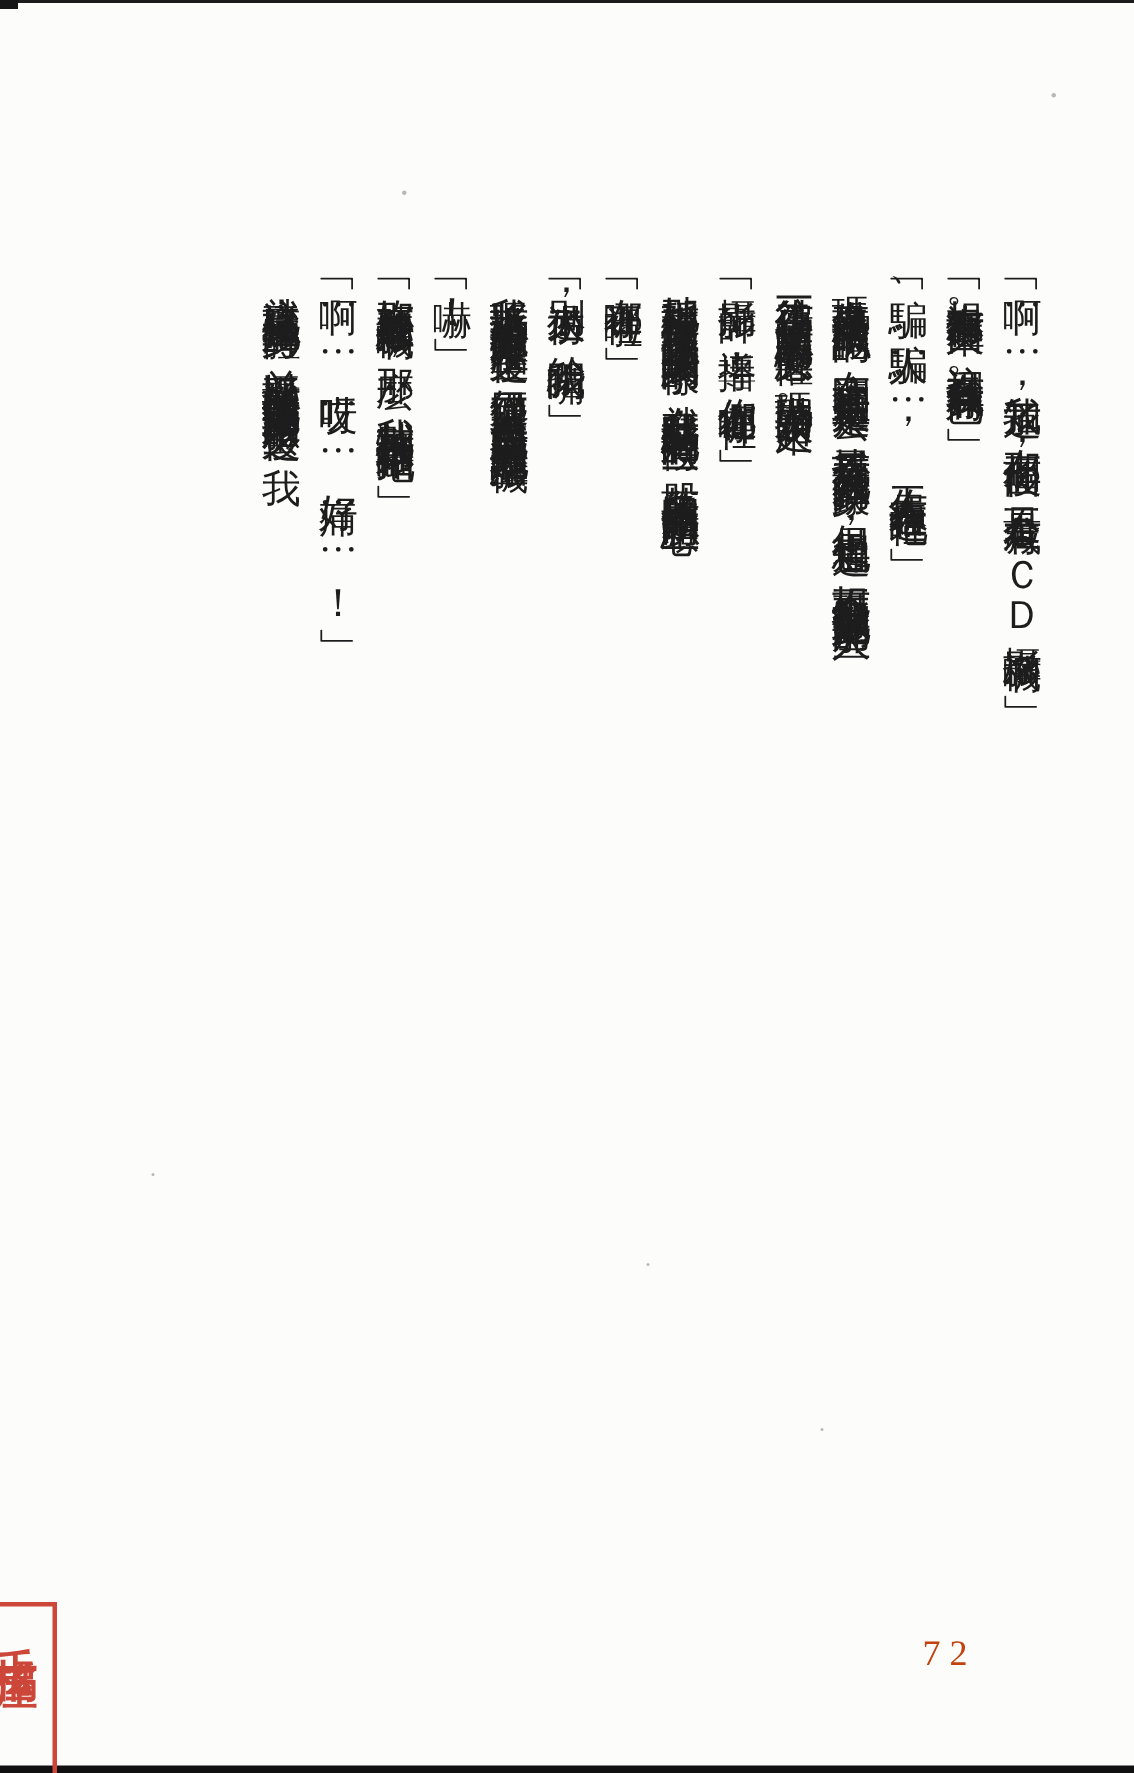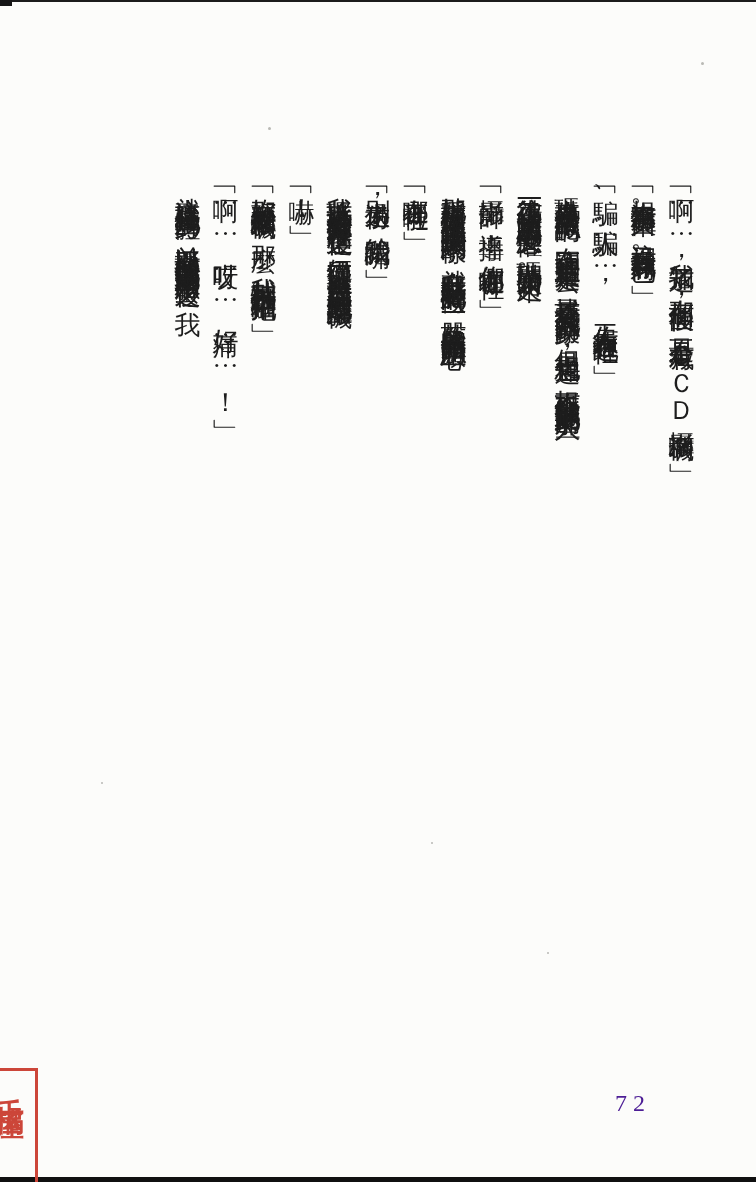--- a/index.html
+++ b/index.html
@@ -56,21 +56,21 @@
     padding: 0;
     text-indent: 56px; 
   }
   .page-number {
     position: absolute;
     left: 615px;
     top: 1090px;
     font-family: "Liberation Serif", "DejaVu Serif", serif;
     font-size: 24px;
     letter-spacing: 6px;
-    color: #4c1d95;
+    color: #c2410c;
   }
   .seal {
     position: absolute;
     left: -18px;
     top: 1068px;
     width: 56px;
     height: 150px;
     border: 3px solid #cc4639;
     background: transparent;
     display: flex;

